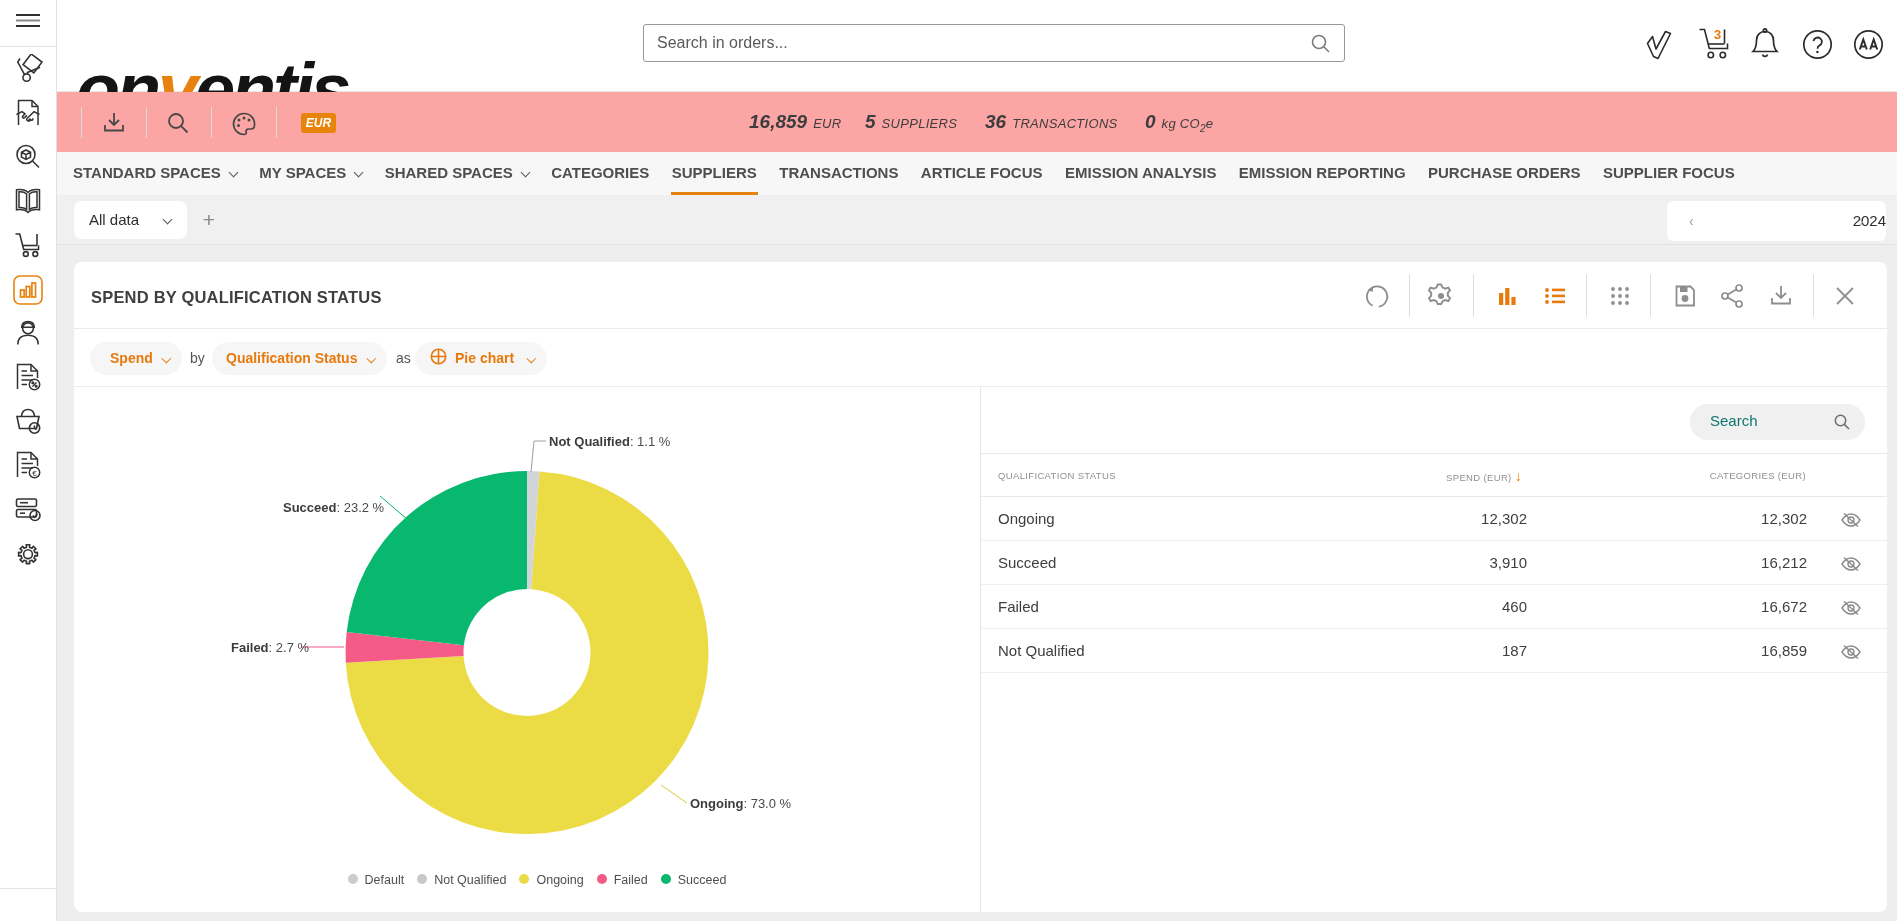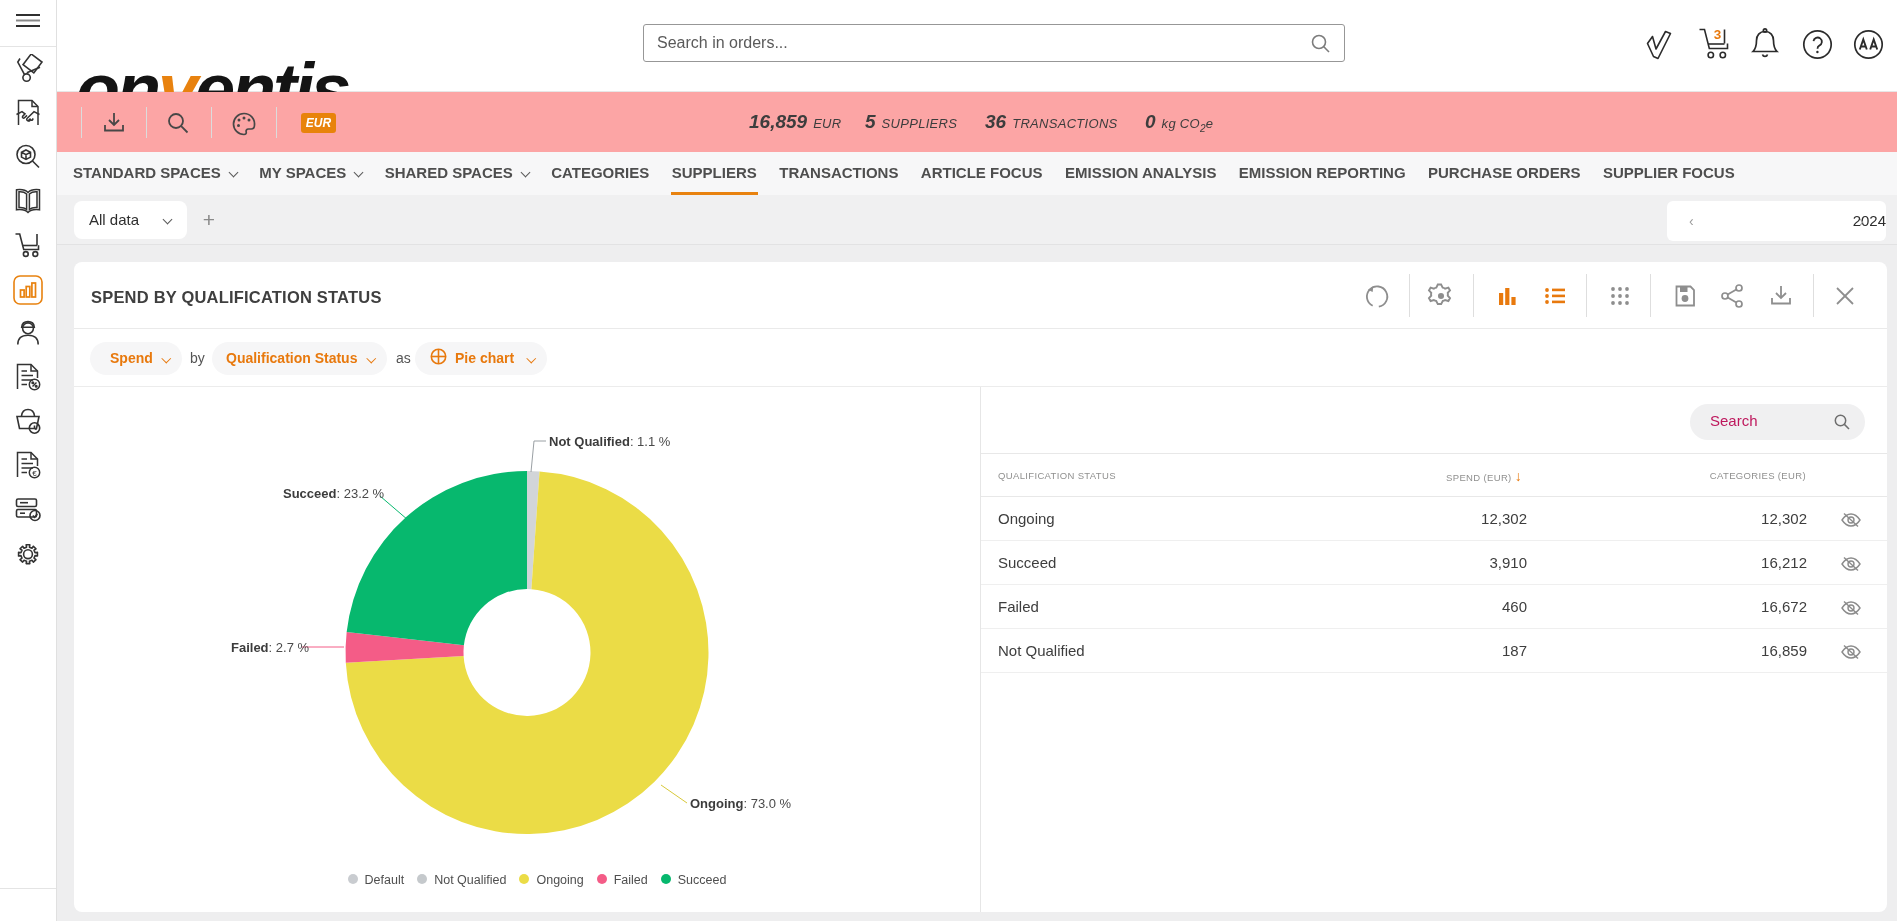--- a/index.html
+++ b/index.html
@@ -51,21 +51,21 @@
   .hsep { position:absolute; top:12px; width:1px; height:43px; background:#dedede; }
   #chiprow { position:absolute; left:0; top:67px; width:100%; height:58px; border-bottom:1px solid #ececec; }
   .chip { position:absolute; top:13px; height:33px; background:#f6f6f7; border-radius:17px; color:#e8790d;
     font-weight:bold; font-size:14px; line-height:33px; }
   .chip .ochev { position:absolute; right:13px; top:13px; }
   .chipword { position:absolute; top:13px; line-height:33px; font-size:14px; color:#555; }
   
   #vdivider { position:absolute; left:906px; top:125px; width:1px; height:525px; background:#e6e6e6; }
   
   #tsearch { position:absolute; left:1616px; top:142px; width:175px; height:36px; background:#f0f0f1; border-radius:18px; }
-  #tsearch .ph { position:absolute; left:20px; top:8px; font-size:15px; color:#be185d; }
+  #tsearch .ph { position:absolute; left:20px; top:8px; font-size:15px; color:#0f766e; }
   #tsearch svg { position:absolute; right:14px; top:9px; }
   #thead { position:absolute; left:907px; top:191px; width:906px; height:44px; border-bottom:1px solid #e8e8e8; border-top:1px solid #e8e8e8; }
   .th { position:absolute; top:0; line-height:44px; font-size:9.5px; color:#90908f; letter-spacing:0.35px; font-weight:normal; }
   .trow { position:absolute; left:907px; width:906px; height:44px; border-bottom:1px solid #efefef; }
   .trow .c1 { position:absolute; left:17px; line-height:44px; font-size:15px; color:#3e3e3e; }
   .trow .c2 { position:absolute; right:360px; line-height:44px; font-size:15px; color:#3e3e3e; }
   .trow .c3 { position:absolute; right:80px; line-height:44px; font-size:15px; color:#3e3e3e; }
   .trow svg { position:absolute; right:25px; top:14px; }
   
   .clabel { position:absolute; font-size:13px; color:#4a4a4a; white-space:nowrap; }
@@ -317,21 +317,21 @@
       <path d="M453.0 84.0 A181.5 181.5 0 0 1 465.53 84.43 L457.39 202.15 A63.5 63.5 0 0 0 453.0 202.0 Z" fill="#d2d5d8"></path>
       <path d="M465.53 84.43 A181.5 181.5 0 1 1 271.79 275.76 L389.6 269.09 A63.5 63.5 0 1 0 457.39 202.15 Z" fill="#ebdc46"></path>
       <path d="M271.79 275.76 A181.5 181.5 0 0 1 272.66 245.02 L389.91 258.33 A63.5 63.5 0 0 0 389.6 269.09 Z" fill="#f45c87"></path>
       <path d="M272.66 245.02 A181.5 181.5 0 0 1 453.0 84.0 L453.0 202.0 A63.5 63.5 0 0 0 389.91 258.33 Z" fill="#07b86e"></path>
       <polyline points="472,54 460,54 457,85" fill="none" stroke="#9aa0a4" stroke-width="1"></polyline>
       <polyline points="306,109 334,133" fill="none" stroke="#07b86e" stroke-width="1"></polyline>
       <polyline points="228,260 270,260" fill="none" stroke="#f45c87" stroke-width="1"></polyline>
       <polyline points="587,398 613,416" fill="none" stroke="#d8c93a" stroke-width="1"></polyline>
     </svg>
     <div class="clabel" style="left:475px; top:172px;"><b>Not Qualified</b>: 1.1 %</div>
-    <div class="clabel" style="left:209px; top:224px;"><b>Succeed</b>: 23.2 %</div>
+    <div class="clabel" style="left:209px; top:238px;"><b>Succeed</b>: 23.2 %</div>
     <div class="clabel" style="left:157px; top:378px;"><b>Failed</b>: 2.7 %</div>
     <div class="clabel" style="left:616px; top:534px;"><b>Ongoing</b>: 73.0 %</div>
     <div class="abs" style="left:10px; top:611px; width:906px; text-align:center; font-size:12.5px; color:#4f4f4f;">
       <span style="margin:0 6.5px;"><i class="ldot" style="background:#c9ccd0"></i>Default</span><span style="margin:0 6.5px;"><i class="ldot" style="background:#c5c9cc"></i>Not Qualified</span><span style="margin:0 6.5px;"><i class="ldot" style="background:#ebdc46"></i>Ongoing</span><span style="margin:0 6.5px;"><i class="ldot" style="background:#f45c87"></i>Failed</span><span style="margin:0 6.5px;"><i class="ldot" style="background:#07b86e"></i>Succeed</span>
     </div>
   </div>
   <div id="sidebar" class="abs">
     <svg class="sicon" style="top:13px;" width="24" height="15" viewBox="0 0 24 15">
         <g stroke="#2f2f2f" stroke-width="2">
           <line x1="0" y1="2" x2="24" y2="2"></line>

